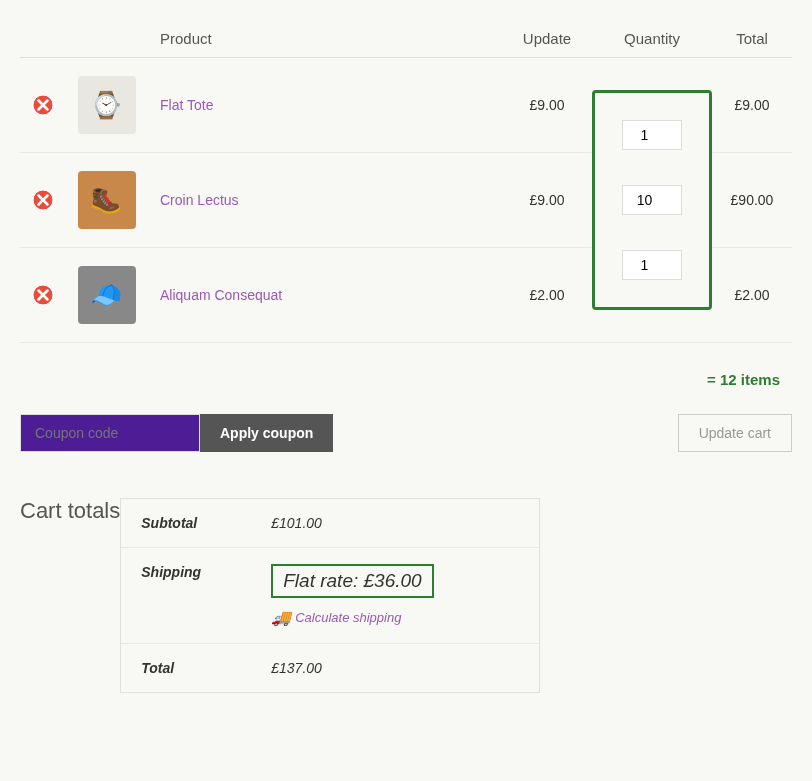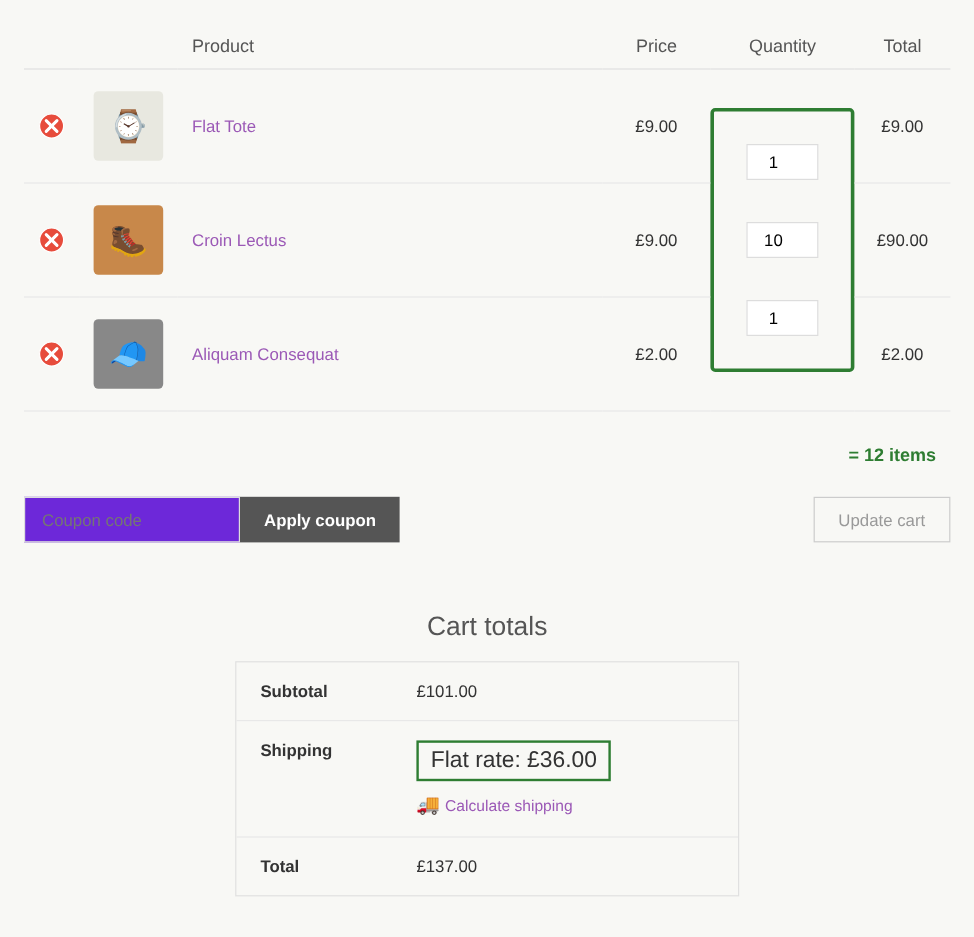--- a/index.html
+++ b/index.html
@@ -110,21 +110,21 @@
     }
 
     .coupon-area {
       display: flex;
       gap: 0;
     }
 
     .coupon-input {
       padding: 10px 14px;
       border: 1px solid #ddd;
-      background: #6d28d9;
+      background: #4c1d95;
       font-size: 14px;
       width: 180px;
       outline: none;
       color: #aaa;
     }
 
     .apply-coupon-btn {
       padding: 10px 20px;
       background: #555;
       color: #fff;
@@ -138,38 +138,39 @@
       padding: 10px 20px;
       background: transparent;
       color: #999;
       border: 1px solid #ccc;
       font-size: 14px;
       cursor: pointer;
     }
 
     
     .cart-totals-section {
-      margin-top: 49px;
-      display: flex;
-      flex-direction: column;
-      align-items: center;
+      margin-top: 38px;
+      display: flex;
+      flex-direction: row;
+      align-items: flex-start;
     }
 
     .cart-totals-title {
       font-size: 22px;
       color: #555;
       margin-bottom: 16px;
       text-align: center;
       font-weight: normal;
     }
 
     .cart-totals-box {
       width: 420px;
       background: #f8f8f5;
       border: 1px solid #e0e0e0;
+      font-style: italic;
     }
 
     .totals-row {
       display: flex;
       align-items: flex-start;
       padding: 16px 20px;
       border-bottom: 1px solid #e8e8e8;
     }
 
     .totals-row:last-child {
@@ -223,21 +224,21 @@
 <body>
 
 <div class="page-wrapper">
 
   <table class="cart-table">
     <thead>
       <tr>
         <th class="col-remove"></th>
         <th class="col-thumb"></th>
         <th class="col-name">Product</th>
-        <th class="col-price">Price</th>
+        <th class="col-price">Update</th>
         <th class="col-qty">Quantity</th>
         <th class="col-total">Total</th>
       </tr>
     </thead>
     <tbody id="cart-tbody">
 
     <tr>
           <td class="col-remove">
       <button class="remove-btn">
         <svg class="remove-icon" viewBox="0 0 22 22" xmlns="http://www.w3.org/2000/svg">

